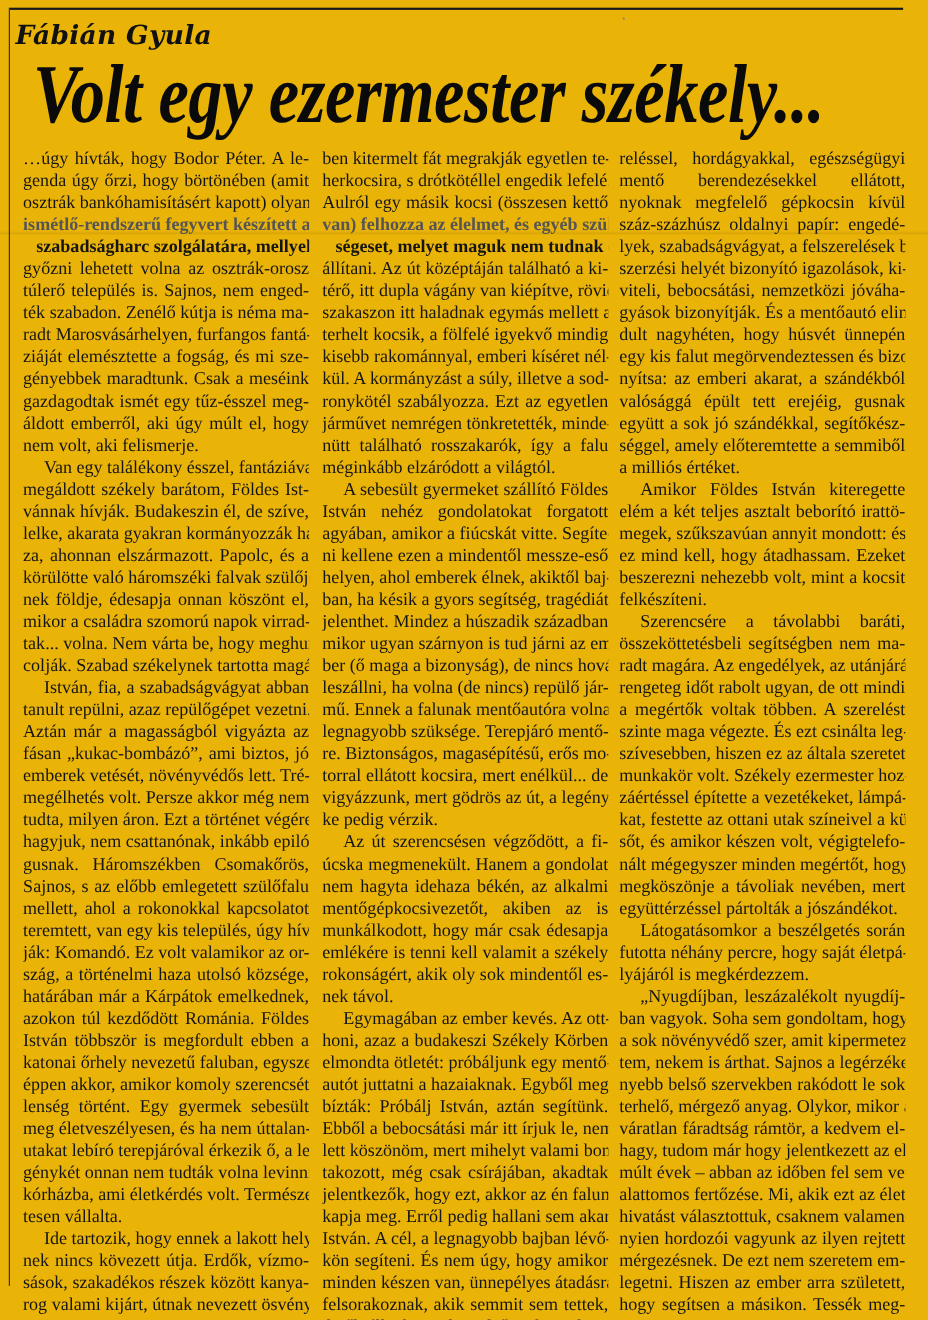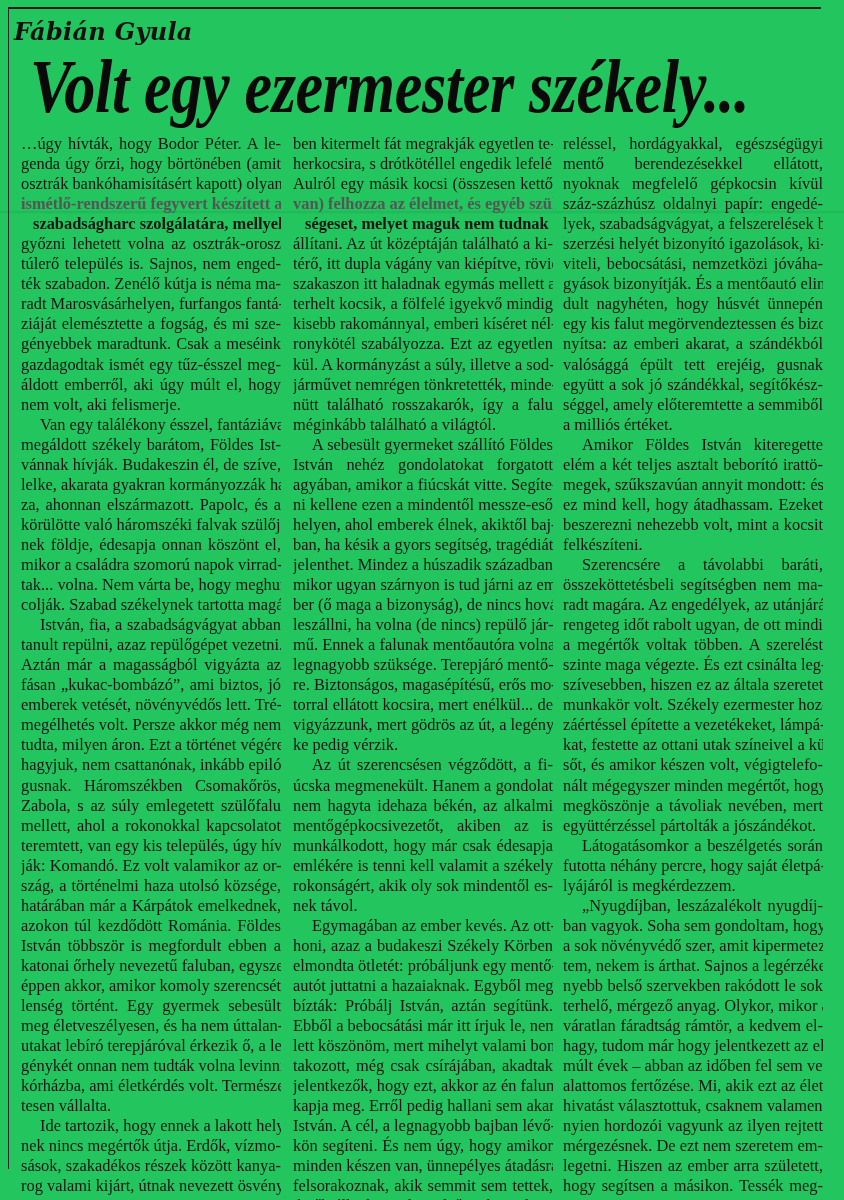--- a/index.html
+++ b/index.html
@@ -1,17 +1,17 @@
 <!DOCTYPE html>
 <html><head>
 <meta charset="utf-8">
 <style>
   html, body { margin: 0; padding: 0; background: #ffffff; }
   body { width: 844px; height: 1200px; position: relative; overflow: hidden; color: #111; }
-  .page { position: absolute; left: 0; top: 0; width: 844px; height: 1200px; background: #22c55e; }
+  .page { position: absolute; left: 0; top: 0; width: 844px; height: 1200px; background: #eab308; }
   .rule-top { position: absolute; left: 9px; top: 7px; width: 812px; height: 2px; background: #1a1a1a; }
   .rule-left { position: absolute; left: 8px; top: 7px; width: 1px; height: 1162px; background: #2a2a2a; }
   .byline {
     position: absolute; left: 14px; top: 17px;
     font-family: "DejaVu Serif", serif; font-style: italic; font-weight: bold;
     font-size: 24px; letter-spacing: 0.3px; color: #111;
   }
   .headline {
     position: absolute; left: 30px; top: 48px; width: 800px;
     font-family: "Liberation Serif", serif; font-style: italic; font-weight: bold;
@@ -79,57 +79,57 @@
         <span class="line last">colják. Szabad székelynek tartotta magát.</span>
         <span class="line ind">István, fia, a szabadságvágyat abban</span>
         <span class="line">tanult repülni, azaz repülőgépet vezetni.</span>
         <span class="line">Aztán már a magasságból vigyázta az</span>
         <span class="line">fásan „kukac-bombázó”, ami biztos, jó</span>
         <span class="line">emberek vetését, növényvédős lett. Tré-</span>
         <span class="line">megélhetés volt. Persze akkor még nem</span>
         <span class="line">tudta, milyen áron. Ezt a történet végére</span>
         <span class="line">hagyjuk, nem csattanónak, inkább epiló-</span>
         <span class="line">gusnak. Háromszékben Csomakőrös,</span>
-        <span class="line">Zabola, s az súly emlegetett szülőfalu</span>
+        <span class="line">Sajnos, s az előbb emlegetett szülőfalu</span>
         <span class="line">mellett, ahol a rokonokkal kapcsolatot</span>
         <span class="line">teremtett, van egy kis település, úgy hív-</span>
         <span class="line">ják: Komandó. Ez volt valamikor az or-</span>
         <span class="line">szág, a történelmi haza utolsó községe,</span>
         <span class="line">határában már a Kárpátok emelkednek,</span>
         <span class="line">azokon túl kezdődött Románia. Földes</span>
         <span class="line">István többször is megfordult ebben a</span>
         <span class="line">katonai őrhely nevezetű faluban, egyszer</span>
         <span class="line">éppen akkor, amikor komoly szerencsét-</span>
         <span class="line">lenség történt. Egy gyermek sebesült</span>
         <span class="line">meg életveszélyesen, és ha nem úttalan-</span>
         <span class="line">utakat lebíró terepjáróval érkezik ő, a le-</span>
         <span class="line">génykét onnan nem tudták volna levinni</span>
         <span class="line">kórházba, ami életkérdés volt. Természe-</span>
         <span class="line last">tesen vállalta.</span>
         <span class="line ind">Ide tartozik, hogy ennek a lakott hely-</span>
-        <span class="line">nek nincs megértők útja. Erdők, vízmo-</span>
+        <span class="line">nek nincs kövezett útja. Erdők, vízmo-</span>
         <span class="line">sások, szakadékos részek között kanya-</span>
         <span class="line">rog valami kijárt, útnak nevezett ösvény-</span>
       </div>
     <div class="col col2">
         <span class="line">ben kitermelt fát megrakják egyetlen te-</span>
         <span class="line">herkocsira, s drótkötéllel engedik lefelé.</span>
         <span class="line">Aulról egy másik kocsi (összesen kettő</span>
         <span class="line grey">van) felhozza az élelmet, és egyéb szük-</span>
         <span class="line bold">ségeset, melyet maguk nem tudnak elő-</span>
         <span class="line">állítani. Az út középtáján található a ki-</span>
         <span class="line">térő, itt dupla vágány van kiépítve, rövid</span>
         <span class="line">szakaszon itt haladnak egymás mellett a</span>
         <span class="line">terhelt kocsik, a fölfelé igyekvő mindig</span>
         <span class="line">kisebb rakománnyal, emberi kíséret nél-</span>
+        <span class="line">kül. A kormányzást a súly, illetve a sod-</span>
         <span class="line">ronykötél szabályozza. Ezt az egyetlen</span>
-        <span class="line">kül. A kormányzást a súly, illetve a sod-</span>
         <span class="line">járművet nemrégen tönkretették, minde-</span>
         <span class="line">nütt található rosszakarók, így a falu</span>
-        <span class="line last">méginkább található a világtól.</span>
+        <span class="line last">méginkább elzáródott a világtól.</span>
         <span class="line ind">A sebesült gyermeket szállító Földes</span>
         <span class="line">István nehéz gondolatokat forgatott</span>
         <span class="line">agyában, amikor a fiúcskát vitte. Segíte-</span>
         <span class="line">ni kellene ezen a mindentől messze-eső</span>
         <span class="line">helyen, ahol emberek élnek, akiktől baj-</span>
         <span class="line">ban, ha késik a gyors segítség, tragédiát</span>
         <span class="line">jelenthet. Mindez a húszadik században,</span>
         <span class="line">mikor ugyan szárnyon is tud járni az em-</span>
         <span class="line">ber (ő maga a bizonyság), de nincs hová</span>
         <span class="line">leszállni, ha volna (de nincs) repülő jár-</span>

